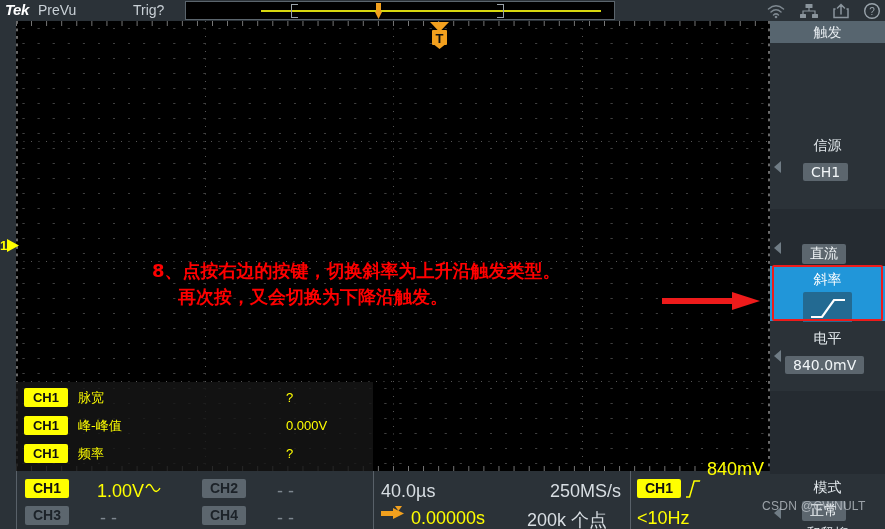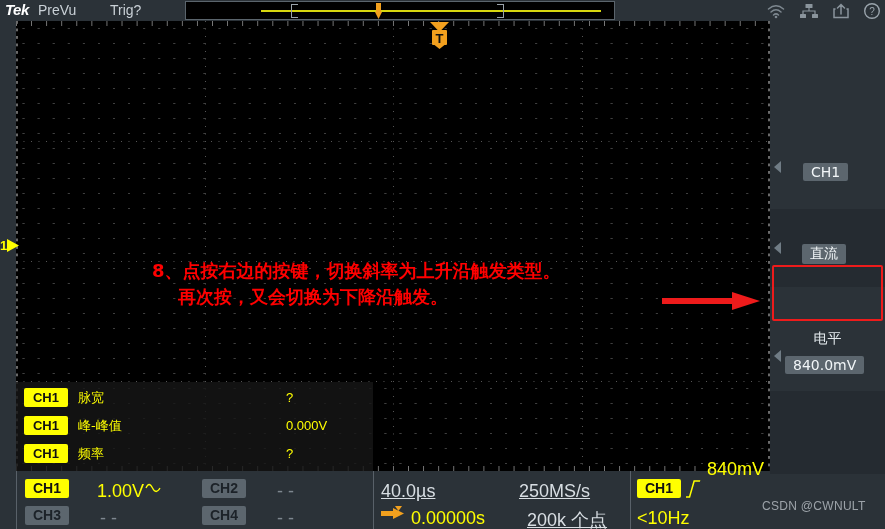--- a/index.html
+++ b/index.html
@@ -6,21 +6,21 @@
   body{width:885px;height:529px;overflow:hidden;
        font-family:"Liberation Sans","DejaVu Sans",sans-serif;}
   #app{position:relative;width:885px;height:529px;background:#2b3238;}
 
   
   .header{position:absolute;left:0;top:0;width:885px;height:34px;
           background:#2b3238;}
   .tek-logo{position:absolute;left:5px;top:1px;color:#ffffff;font-size:15px;
             font-weight:bold;letter-spacing:-0.5px;font-style:italic;}
   .prevu{position:absolute;left:38px;top:2px;color:#c9d0d6;font-size:14px;}
-  .trigq{position:absolute;left:110px;top:2px;color:#c9d0d6;font-size:14px;}
+  .trigq{position:absolute;left:133px;top:2px;color:#c9d0d6;font-size:14px;}
   .overview{position:absolute;left:185px;top:1px;width:430px;height:19px;
             background:#000;border:1px solid #5a646c;box-sizing:border-box;}
   .ov-trace{position:absolute;left:75px;top:8px;width:340px;height:2px;
             background:#d7d70f;}
   .ov-br{position:absolute;top:2px;width:7px;height:14px;
          border:1px solid #9aa3ab;box-sizing:border-box;}
   .ov-br.l{left:105px;border-right:none;}
   .ov-br.r{left:311px;border-left:none;}
   .ov-trig{position:absolute;left:188px;top:1px;width:9px;height:17px;}
   .hdr-icons{position:absolute;right:4px;top:0;height:21px;display:flex;
@@ -78,21 +78,21 @@
   .bottombar{position:absolute;left:0;top:471px;width:770px;height:58px;
              background:#2b3238;}
   .bb-sep{position:absolute;top:471px;width:1px;height:58px;background:#596169;}
   .chip{position:absolute;font-size:14px;font-weight:bold;width:44px;
         height:19px;line-height:19px;text-align:center;border-radius:2px;}
   .chip.on{background:#ffff00;color:#111;}
   .chip.off{background:#5c666e;color:#1c2228;}
   .bb-txt{position:absolute;font-size:18px;}
   .dim{color:#7e878f;}
   .yel{color:#ffff00;}
-  .wht{color:#d8dee3;text-decoration:underline;}
+  .wht{color:#d8dee3;}
 
   
   .sidebar{position:absolute;left:770px;top:21px;width:115px;height:508px;
            background:#2b3238;}
   .sb-title{position:absolute;left:0;top:0;width:115px;height:22px;
       background:#57656f;color:#e8edf1;font-size:14px;text-align:center;
       line-height:22px;font-family:"DejaVu Sans",sans-serif;}
   .sb-sec{position:absolute;left:0;width:115px;background:#252b31;}
   .sb-sec.alt{background:#2b3238;}
   .sb-lab{position:absolute;left:0;width:115px;text-align:center;
@@ -238,49 +238,65 @@
   <div class="bb-txt dim" style="left:277px;top:508px">- -</div>
 
   <div class="bb-txt wht" style="left:381px;top:481px">40.0µs</div>
   <svg style="position:absolute;left:381px;top:506px" width="24" height="16" viewBox="0 0 24 16">
     <rect x="0" y="5" width="14" height="5" fill="#f2a01e"></rect>
     <polygon points="12,2 23,7.5 12,13" fill="#f2a01e"></polygon>
     <polygon points="14,0 21,0 17.5,5" fill="#f2a01e"></polygon>
   </svg>
   <div class="bb-txt yel" style="left:411px;top:508px">0.00000s</div>
 
-  <div class="bb-txt wht" style="left:519px;top:481px">250MS/s</div>
+  <div class="bb-txt wht" style="left:550px;top:481px">250MS/s</div>
   <div class="bb-txt wht" style="left:527px;top:508px">200k 个点</div>
 
   <div class="chip on" style="left:637px;top:479px">CH1</div>
   <svg style="position:absolute;left:686px;top:478px" width="16" height="20" viewBox="0 0 16 20">
     <path d="M2 19 L9 19 L9 3 L15 3" fill="none" stroke="#ffff00" stroke-width="1.6" transform="skewX(-16)"></path>
   </svg>
   <div class="bb-txt yel" style="left:707px;top:459px">840mV</div>
   <div class="bb-txt yel" style="left:637px;top:508px">&lt;10Hz</div>
 
   <div class="sidebar">
+    <div class="sb-title">触发</div>
 
 
     <div class="sb-sec alt" style="top:105px;height:82px">
       <div class="sb-arrow" style="top:35px"></div>
+      <div class="sb-lab" style="top:11px">信源</div>
       <div class="sb-val" style="left:33px;top:37px">CH1</div>
     </div>
 
     <div class="sb-sec" style="top:188px;height:78px">
       <div class="sb-arrow" style="top:33px"></div>
       <div class="sb-val" style="left:32px;top:35px">直流</div>
     </div>
 
+    <div class="slope-sec" style="top:245px;height:55px">
+      <div class="sb-lab" style="top:5px">斜率</div>
+      <div class="slope-box" style="top:26px">
+        <svg width="49" height="32" viewBox="0 0 49 32">
+          <path d="M8 25 L19 25 L31 8 L42 8" fill="none" stroke="#ffffff" stroke-width="2.2"></path>
+        </svg>
+      </div>
+    </div>
     <div class="redbox" style="top:244px;height:56px"></div>
 
     <div class="sb-sec alt" style="top:301px;height:68px">
       <div class="sb-arrow" style="top:28px"></div>
       <div class="sb-lab" style="top:8px">电平</div>
       <div class="sb-val" style="left:15px;top:34px">840.0mV</div>
     </div>
 
     <div class="sb-sec" style="top:370px;height:83px"></div>
 
+    <div class="sb-sec alt" style="top:454px;height:54px">
+      <div class="sb-arrow" style="top:32px"></div>
+      <div class="sb-lab" style="top:4px">模式</div>
+      <div class="sb-val" style="left:32px;top:26px">正常</div>
+      <div class="sb-lab" style="top:50px">和释抑</div>
+    </div>
   </div>
 
   <div class="watermark">CSDN @CWNULT</div>
 </div>
 
 </body></html>

